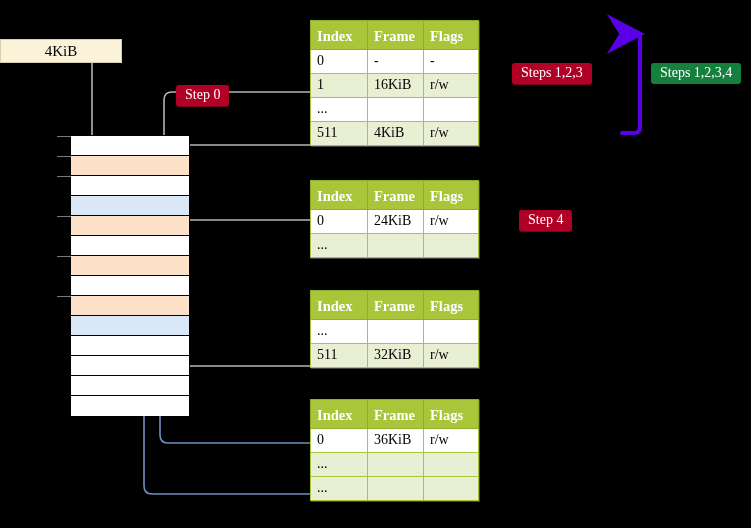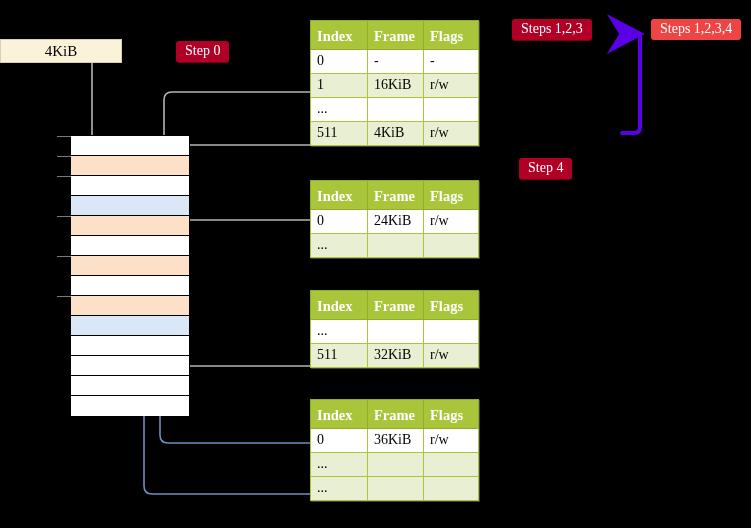--- a/index.html
+++ b/index.html
@@ -19,28 +19,28 @@
     background:#fbf2da;border:1px solid #d8cfae;
     display:flex;align-items:center;justify-content:center;
     font-size:15px;line-height:1;
   }
 
   
   .badge{
     position:absolute;display:inline-block;
     padding:3px 9px 4px 9px;
     font-size:14px;line-height:1;color:#ffffff;
-    border-radius:3px;white-space:nowrap;
+    border-radius:3px;white-space:nowrap;margin-top:44px;
   }
   .badge.crimson{background:#b00026;box-shadow:0 1px 0 #7d0019;}
-  .badge.violet{background:#ef4444;text-align:right;}
+  .badge.violet{background:#15803d;text-align:right;}
   #badge-step0{left:176px;top:41px;}
   #badge-steps123{left:512px;top:19px;}
   #badge-steps1234{left:651px;top:19px;}
-  #badge-step4{left:519px;top:158px;}
+  #badge-step4{left:519px;top:166px;}
 
   
   .memory{
     position:absolute;left:70px;top:135px;width:120px;height:280px;
     border:1px solid #000;box-sizing:border-box;background:#fff;
   }
   .mem-row{height:20px;box-sizing:border-box;border-bottom:1px solid #000;}
   .mem-row:last-child{border-bottom:none;}
   .mem-row.white{background:#ffffff;}
   .mem-row.orange{background:#fde0c8;}

